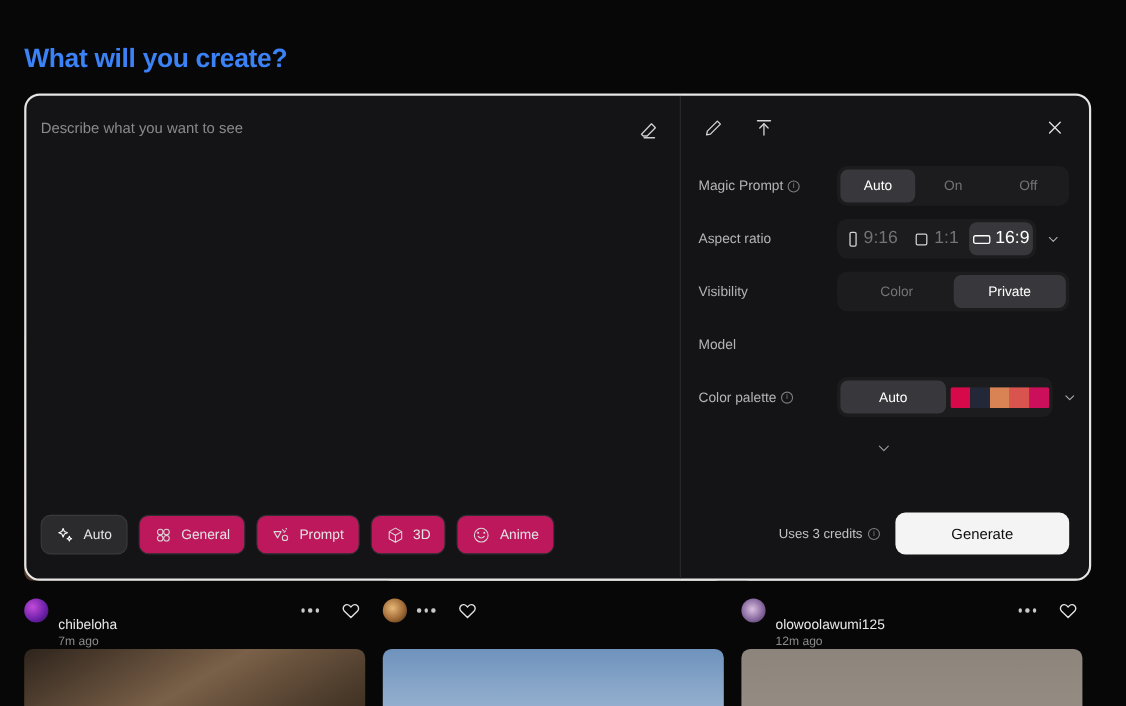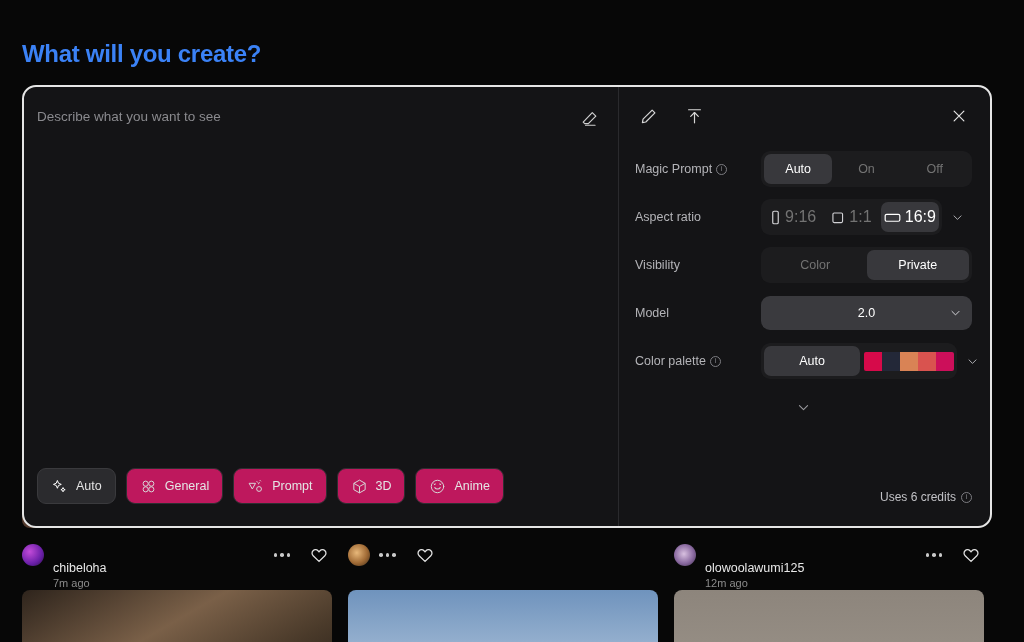--- a/index.html
+++ b/index.html
@@ -568,28 +568,20 @@
             <div class="seg">Color</div>
             <div class="seg selected">Private</div>
           </div>
         </div>
       </div>
 
       <div class="setting-row">
         <div class="setting-label">
           <span>Model</span>
         </div>
-        <div class="setting-control">
-          <div class="dropdown">
-            <span>2.0</span>
-            <svg class="chev-right" width="13" height="13" viewBox="0 0 24 24" fill="none" stroke="#d8d8dc" stroke-width="1.8" stroke-linecap="round" stroke-linejoin="round">
-              <path d="M5.5 9 12 15.5 18.5 9"></path>
-            </svg>
-          </div>
-        </div>
       </div>
 
       <div class="setting-row">
         <div class="setting-label">
           <span>Color palette</span>
           <span class="info-icon">i</span>
         </div>
         <div class="setting-control">
           <div class="palette-control">
             <div class="palette-auto">Auto</div>
@@ -614,20 +606,21 @@
           <svg width="15" height="15" viewBox="0 0 24 24" fill="none" stroke="#9a9a9e" stroke-width="1.7" stroke-linecap="round" stroke-linejoin="round">
             <path d="M5.5 9 12 15.5 18.5 9"></path>
           </svg>
         </div>
       </div>
 
     </div>
 
     <div class="settings-footer">
       <div class="credits">
-        <span>Uses 6 credits</span>
+        <span>Uses 3 credits</span>
         <span class="info-icon">i</span>
       </div>
+      <button class="generate-btn">Generate</button>
     </div>
 
   </div>
 
 </div>
 
 </body></html>

